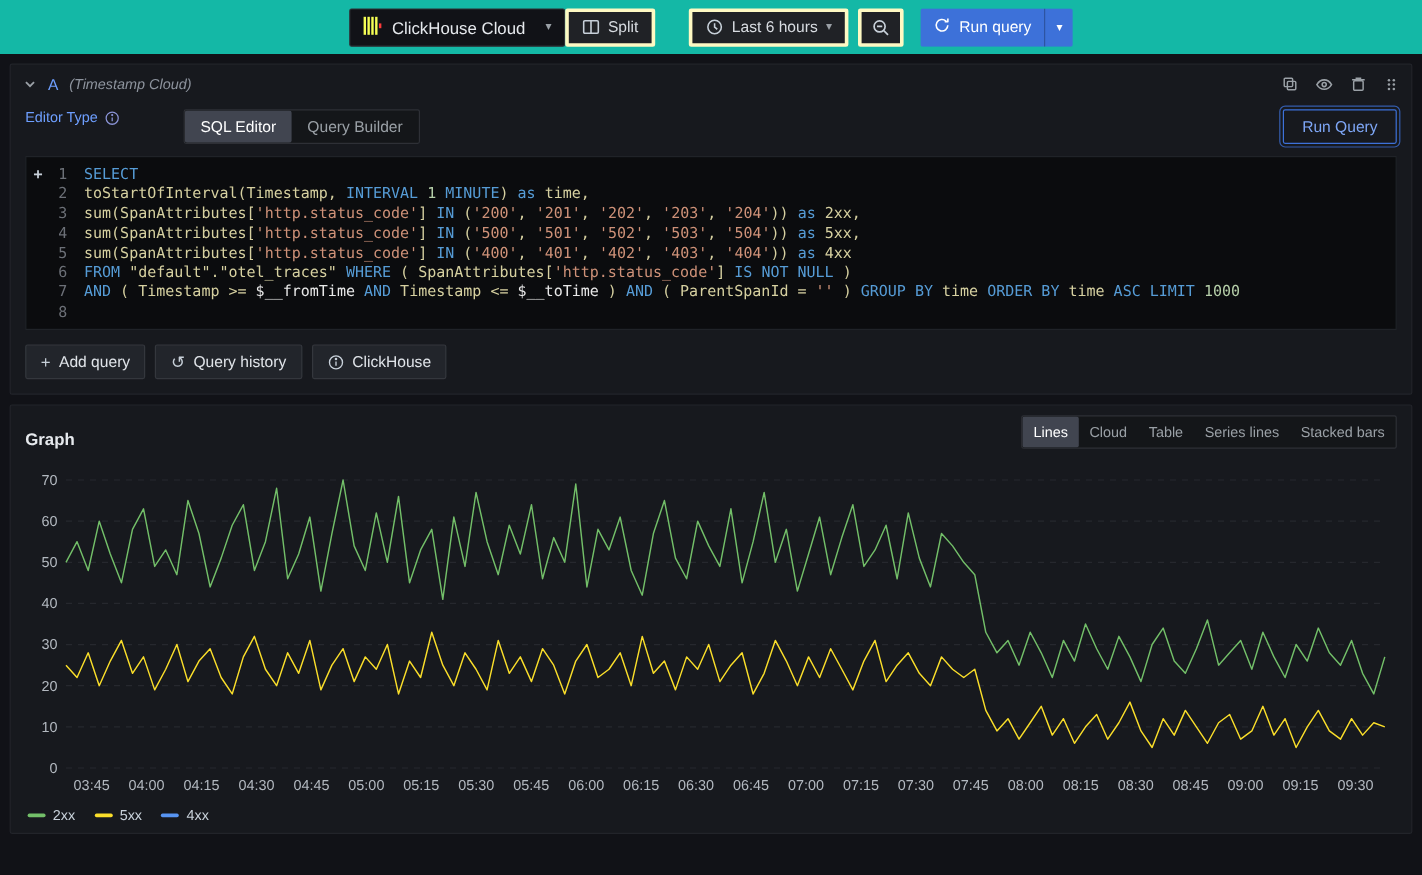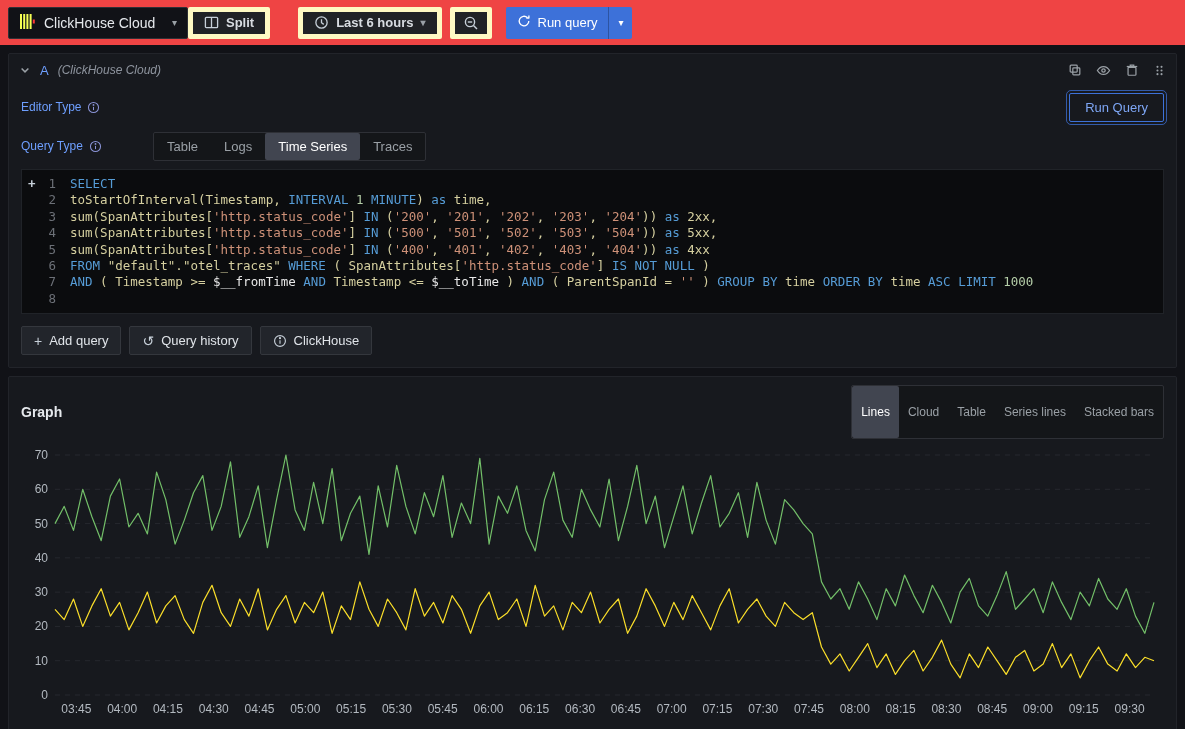--- a/index.html
+++ b/index.html
@@ -6,43 +6,43 @@
     --accent:#3d71d9;
     --label-blue:#6e9fff;
     --tok-kw:#569cd6; --tok-str:#ce9178; --tok-num:#b5cea8; --tok-id:#d6d0a0; --tok-var:#e8e8e8;
   }
   *{box-sizing:border-box;margin:0;padding:0}
   html,body{width:1185px;height:729px;overflow:hidden}
   body{background:#111217;font-family:"Liberation Sans",sans-serif;color:#c7d0d9;font-size:13px}
   button{font-family:inherit;cursor:pointer}
 
   
-  .topbar{height:45px;display:flex;align-items:center;justify-content:flex-start;padding:0 8px;background:#ef4444}
+  .topbar{height:45px;display:flex;align-items:center;justify-content:center;padding:0 8px;background:#14b8a6}
   .ds-picker{display:flex;align-items:center;gap:8px;height:32px;padding:0 10px;border:1px solid #2e3036;border-radius:2px;background:#111217;cursor:pointer;min-width:180px}
   .ds-label{font-size:14px;color:#e6e9ed;font-weight:500;flex:1}
   .caret{color:#9aa0a6;font-size:10px;line-height:1}
   .topbar-actions{display:flex;align-items:center;gap:8px}
-  .tb-btn{display:flex;align-items:center;gap:7px;height:32px;padding:0 11px;background:#202226;border:5px solid #fef9c3;border-radius:2px;color:#d8dce1;font-size:13px;font-weight:700}
+  .tb-btn{display:flex;align-items:center;gap:7px;height:32px;padding:0 11px;background:#202226;border:3px solid #fef9c3;border-radius:2px;color:#d8dce1;font-size:13px;font-weight:400}
   .tb-btn svg, .q-header-icons svg, .f-btn svg{display:block}
   .tb-btn.icon-only{padding:0 8px}
   .run-group{display:flex;height:32px;border-radius:2px;overflow:hidden;margin-left:6px}
   .run-main{display:flex;align-items:center;gap:7px;background:var(--accent);border:none;color:#fff;font-size:13px;font-weight:500;padding:0 11px}
   .run-caret{background:var(--accent);border:none;border-left:1px solid rgba(0,0,0,.25);color:#fff;width:24px;font-size:10px}
 
   
   .panel{margin:8px 8px 0;background:#17191e;border:1px solid #22242a;border-radius:2px}
 
   .q-header{height:32px;display:flex;align-items:center;gap:9px;padding:0 10px}
   .collapse-ic{color:#9aa0a6;display:flex}
   .refid{color:#6e9fff;font-size:13px;font-weight:500;cursor:pointer}
   .ds-hint{color:#8e949e;font-style:italic;font-size:12px}
   .q-header-icons{margin-left:auto;display:flex;align-items:center;gap:14px}
   .icon-btn{background:none;border:none;color:#9aa0a6;padding:0;display:flex}
 
-  .q-row{display:flex;align-items:center;margin:5px 12px 7px;min-height:32px}
+  .q-row{display:flex;align-items:flex-start;margin:5px 12px 7px;min-height:32px}
   .q-label{width:132px;display:flex;align-items:center;gap:6px;color:var(--label-blue);font-size:12px;font-weight:500;flex:none}
   .info-ic{color:#7c86c9;display:flex}
   .seg-group{display:inline-flex;border:1px solid #2e3036;border-radius:2px;background:#141619;overflow:hidden}
   .seg{background:transparent;border:none;color:#9aa0a6;font-size:13px;padding:6px 13px;white-space:nowrap}
   .seg.selected{background:#414550;color:#fff;border-radius:2px}
   .run-outline{margin-left:auto;background:#17191e;border:1px solid var(--accent);color:#7ea6f5;font-size:13px;font-weight:500;padding:6px 15px;border-radius:2px;outline:1px solid rgba(61,113,217,.75);outline-offset:2px}
 
   .code-editor{margin:4px 12px 10px;background:#0b0c0e;border:1px solid #202328;display:flex;padding:6px 4px 6px 0;font-family:"DejaVu Sans Mono",monospace;font-size:12.5px;line-height:16.4px}
   .gutter{width:48px;flex:none;color:#6c7077;user-select:none}
   .gutter .ln{position:relative;text-align:right;padding-right:14px;height:16.4px}
@@ -50,26 +50,26 @@
   .code{flex:1;white-space:pre;overflow:hidden;color:#d4d4d4}
   .cl{height:16.4px}
   .tok-kw{color:var(--tok-kw)} .tok-str{color:var(--tok-str)} .tok-num{color:var(--tok-num)} .tok-id{color:var(--tok-id)} .tok-var{color:var(--tok-var);font-weight:normal}
 
   .q-footer{display:flex;gap:8px;margin:12px;padding-bottom:0}
   .f-btn{display:flex;align-items:center;gap:7px;background:#22252b;border:1px solid #34373d;border-radius:2px;color:#e0e4e9;font-size:13px;font-weight:500;padding:6px 12px}
   .f-btn .glyph{font-size:14px;line-height:1;color:#c7d0d9}
 
   
   .graph-panel{padding:8px 12px 6px}
-  .g-header{display:flex;align-items:center;justify-content:space-between;margin-bottom:4px}
+  .g-header{display:flex;align-items:flex-end;justify-content:space-between;margin-bottom:14px}
   .g-title{font-size:14px;font-weight:600;color:#e6e9ed}
   .mode-group{display:inline-flex;border:1px solid #2e3036;border-radius:2px;background:#141619;overflow:hidden}
-  .mode-group .seg{font-size:12px;padding:19px 9px}
+  .mode-group .seg{font-size:12px;padding:6px 9px}
   .chart-wrap{width:100%}
-  .legend{display:flex;align-items:center;padding:3px 2px 2px}
+  .legend{display:flex;gap:16px;align-items:center;padding:3px 2px 2px}
   .leg-item{display:flex;align-items:center;gap:6px;font-size:12px;color:#c7d0d9;cursor:pointer}
   .leg-swatch{width:15px;height:3px;border-radius:2px}
 </style>
 </head>
 <body>
 
 <header class="topbar">
   <div class="ds-picker">
     <span>
       <svg width="17" height="17" viewBox="0 0 17 17">
@@ -133,21 +133,21 @@
 </header>
 
 <section class="panel">
   <div class="q-header">
     <span class="collapse-ic">
       <svg width="12" height="12" viewBox="0 0 16 16" fill="none" stroke="#9aa0a6" stroke-width="2">
           <path d="M3.5 6l4.5 4.5L12.5 6"></path>
         </svg>
     </span>
     <span class="refid">A</span>
-    <span class="ds-hint">(ClickHouse Cloud)</span>
+    <span class="ds-hint">(Timestamp Cloud)</span>
     <div class="q-header-icons">
       <button class="icon-btn">
         <span>
             <svg width="14" height="14" viewBox="0 0 16 16" fill="none" stroke="#9aa0a6" stroke-width="1.4">
               <rect x="2.5" y="2.5" width="8" height="8" rx="1"></rect>
               <rect x="5.5" y="5.5" width="8" height="8" rx="1"></rect>
             </svg>
           </span>
       </button>
       <button class="icon-btn">
@@ -186,41 +186,27 @@
     <div class="q-label">
       <span>Editor Type</span>
       <span class="info-ic">
           <svg width="13" height="13" viewBox="0 0 16 16" fill="none" stroke="#8a93d6" stroke-width="1.3">
             <circle cx="8" cy="8" r="6.2"></circle>
             <line x1="8" y1="7.2" x2="8" y2="11.2"></line>
             <circle cx="8" cy="4.8" r="0.5" fill="#8a93d6"></circle>
           </svg>
         </span>
     </div>
+    <div class="seg-group" id="editor-type-group">
+        <button class="seg selected">SQL Editor</button>
+        <button class="seg">Query Builder</button>
+      </div>
     <button class="run-outline">Run Query</button>
   </div>
 
-  <div class="q-row" style="margin-top:0">
-    <div class="q-label">
-      <span>Query Type</span>
-      <span class="info-ic">
-          <svg width="13" height="13" viewBox="0 0 16 16" fill="none" stroke="#8a93d6" stroke-width="1.3">
-            <circle cx="8" cy="8" r="6.2"></circle>
-            <line x1="8" y1="7.2" x2="8" y2="11.2"></line>
-            <circle cx="8" cy="4.8" r="0.5" fill="#8a93d6"></circle>
-          </svg>
-        </span>
-    </div>
-    <div class="seg-group" id="query-type-group">
-        <button class="seg">Table</button>
-        <button class="seg">Logs</button>
-        <button class="seg selected">Time Series</button>
-        <button class="seg">Traces</button>
-      </div>
-  </div>
 
   <div class="code-editor">
     <div class="gutter" id="gutter">
         <div class="ln"><span class="plus">+</span>1</div>
         <div class="ln">2</div>
         <div class="ln">3</div>
         <div class="ln">4</div>
         <div class="ln">5</div>
         <div class="ln">6</div>
         <div class="ln">7</div>

